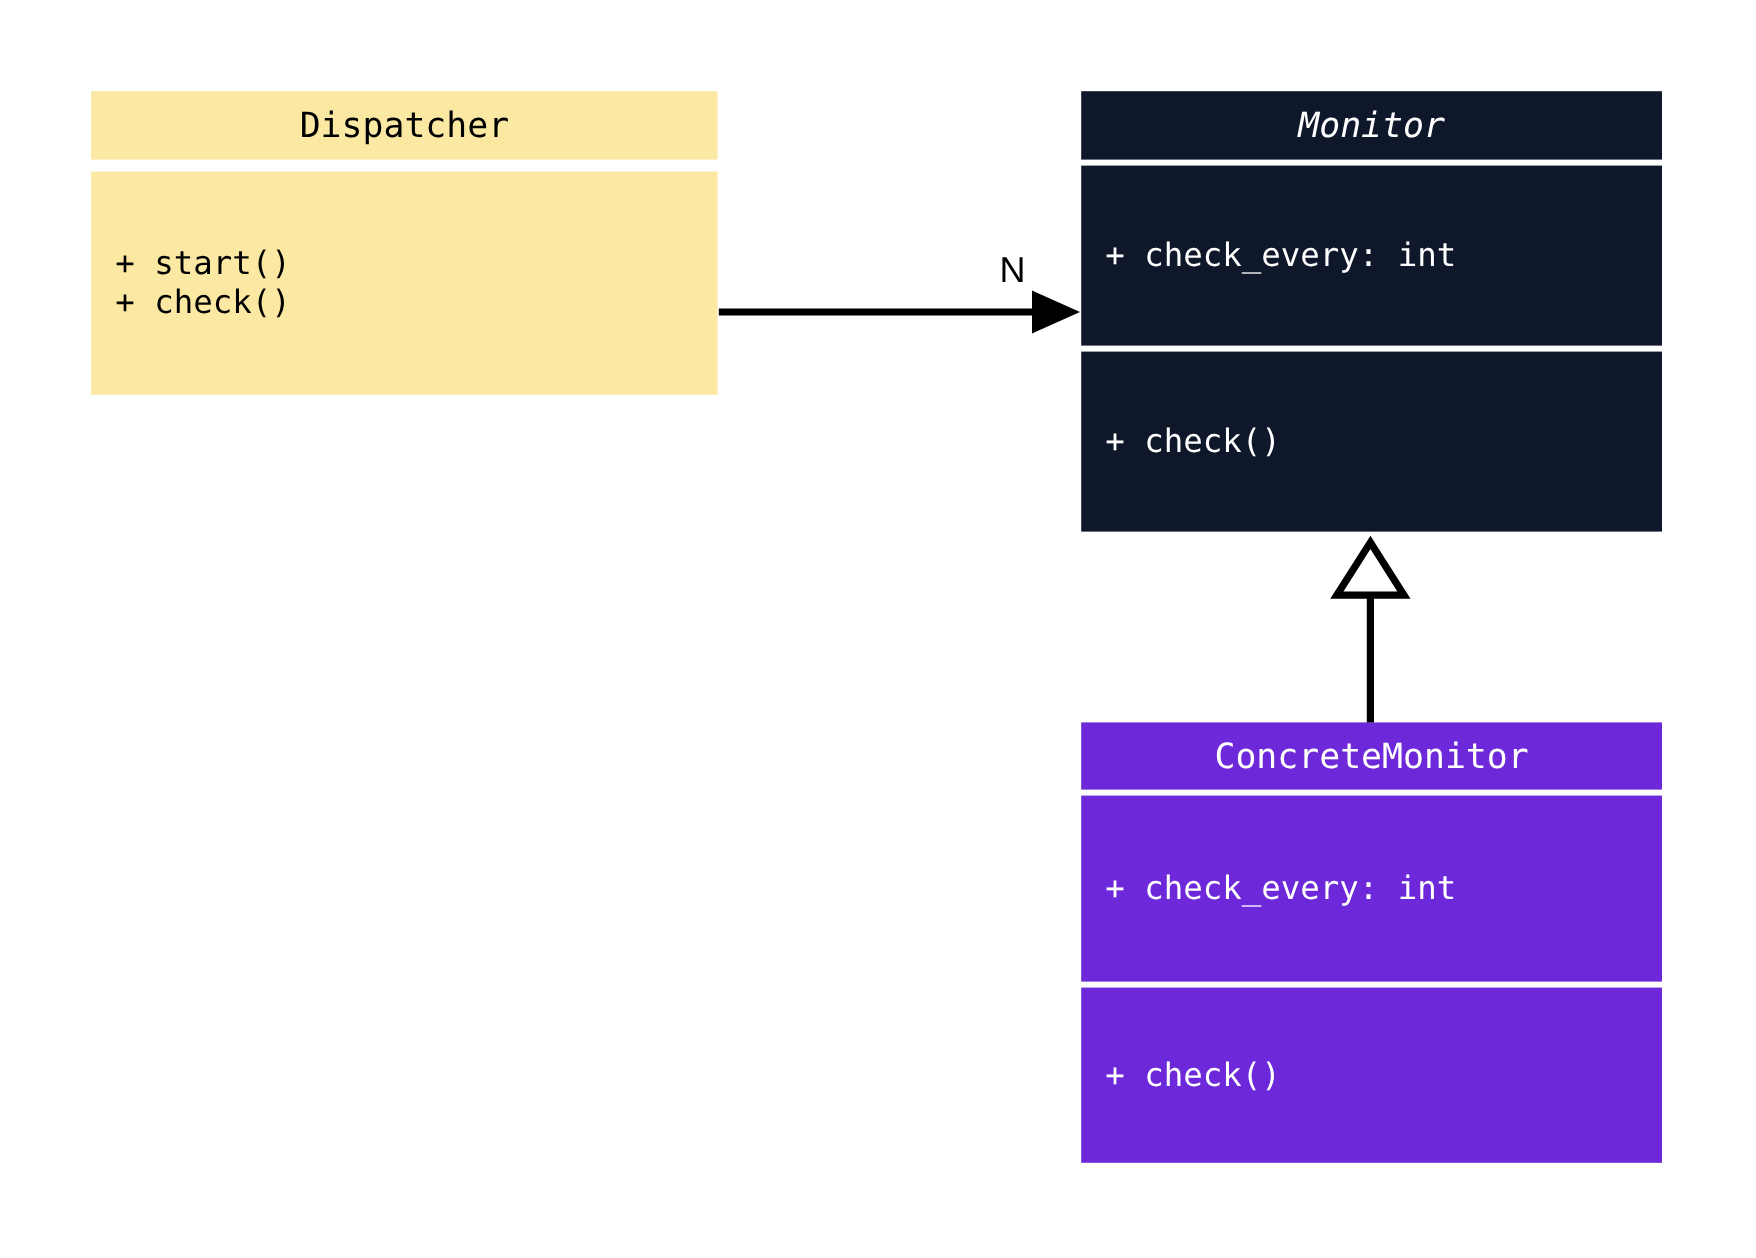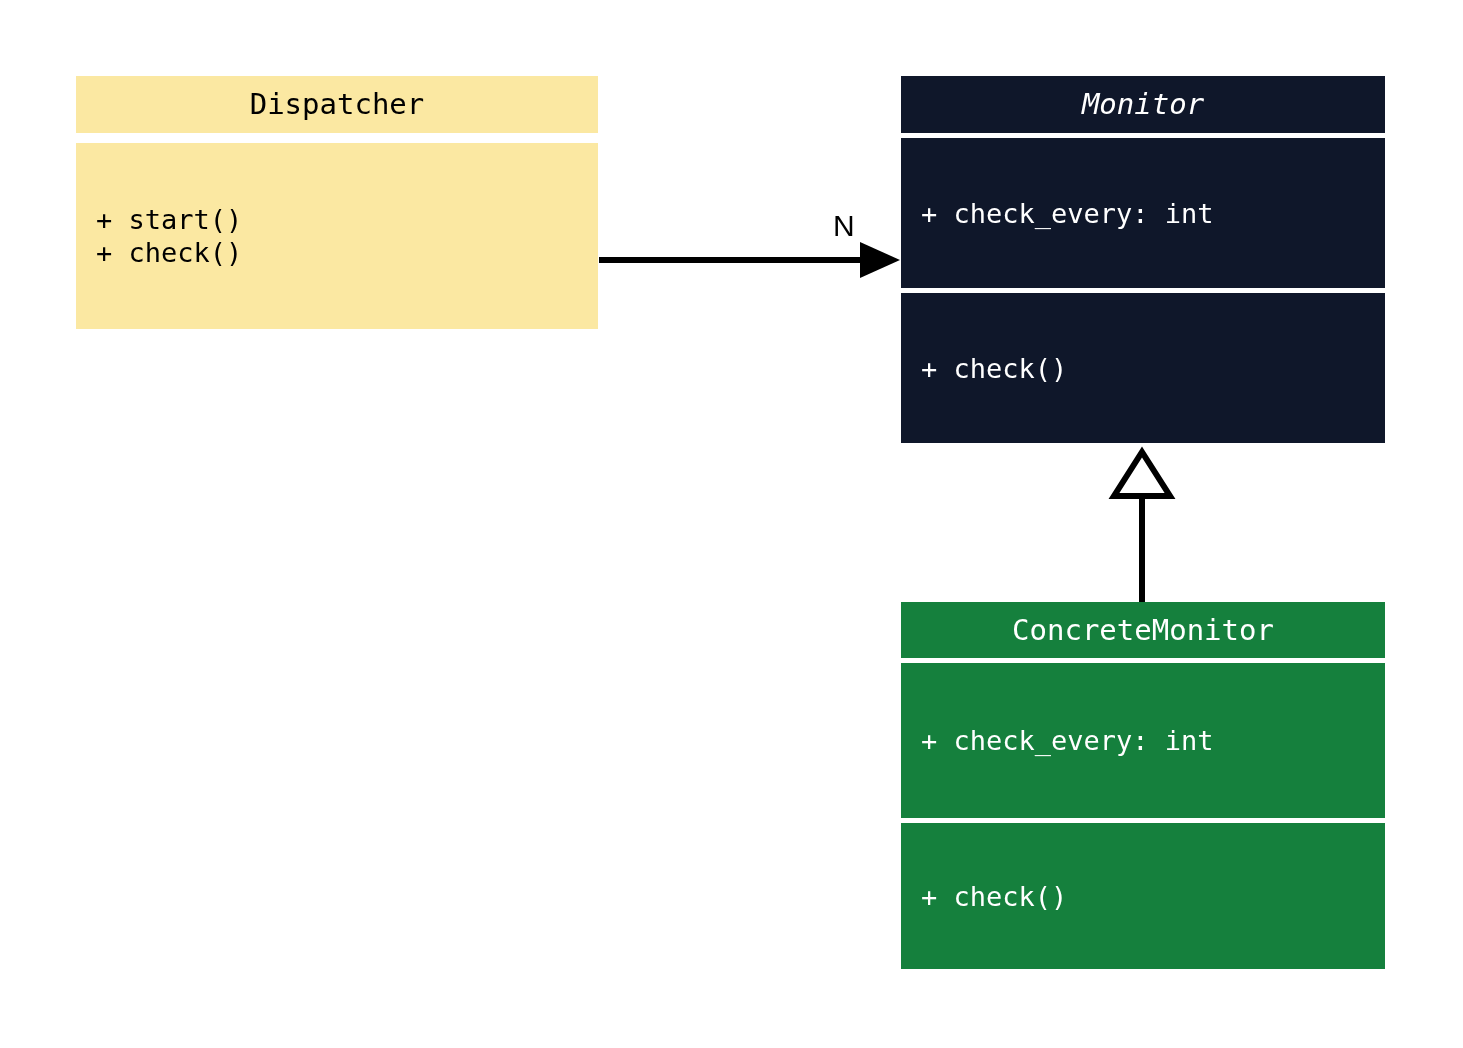--- a/index.html
+++ b/index.html
@@ -51,21 +51,21 @@
     white-space: pre;
   }
 
   
   .cls-dispatcher .uml-compartment { background: #fbe8a2; color: #000000; }
 
   
   .cls-monitor .uml-compartment { background: #0f172a; color: #ffffff; }
 
   
-  .cls-concrete .uml-compartment { background: #15803d; color: #ffffff; }
+  .cls-concrete .uml-compartment { background: #6d28d9; color: #ffffff; }
 
   
   .edge-svg {
     position: absolute;
     left: 0;
     top: 0;
     width: 1463px;
     height: 1048px;
     pointer-events: none;
   }

